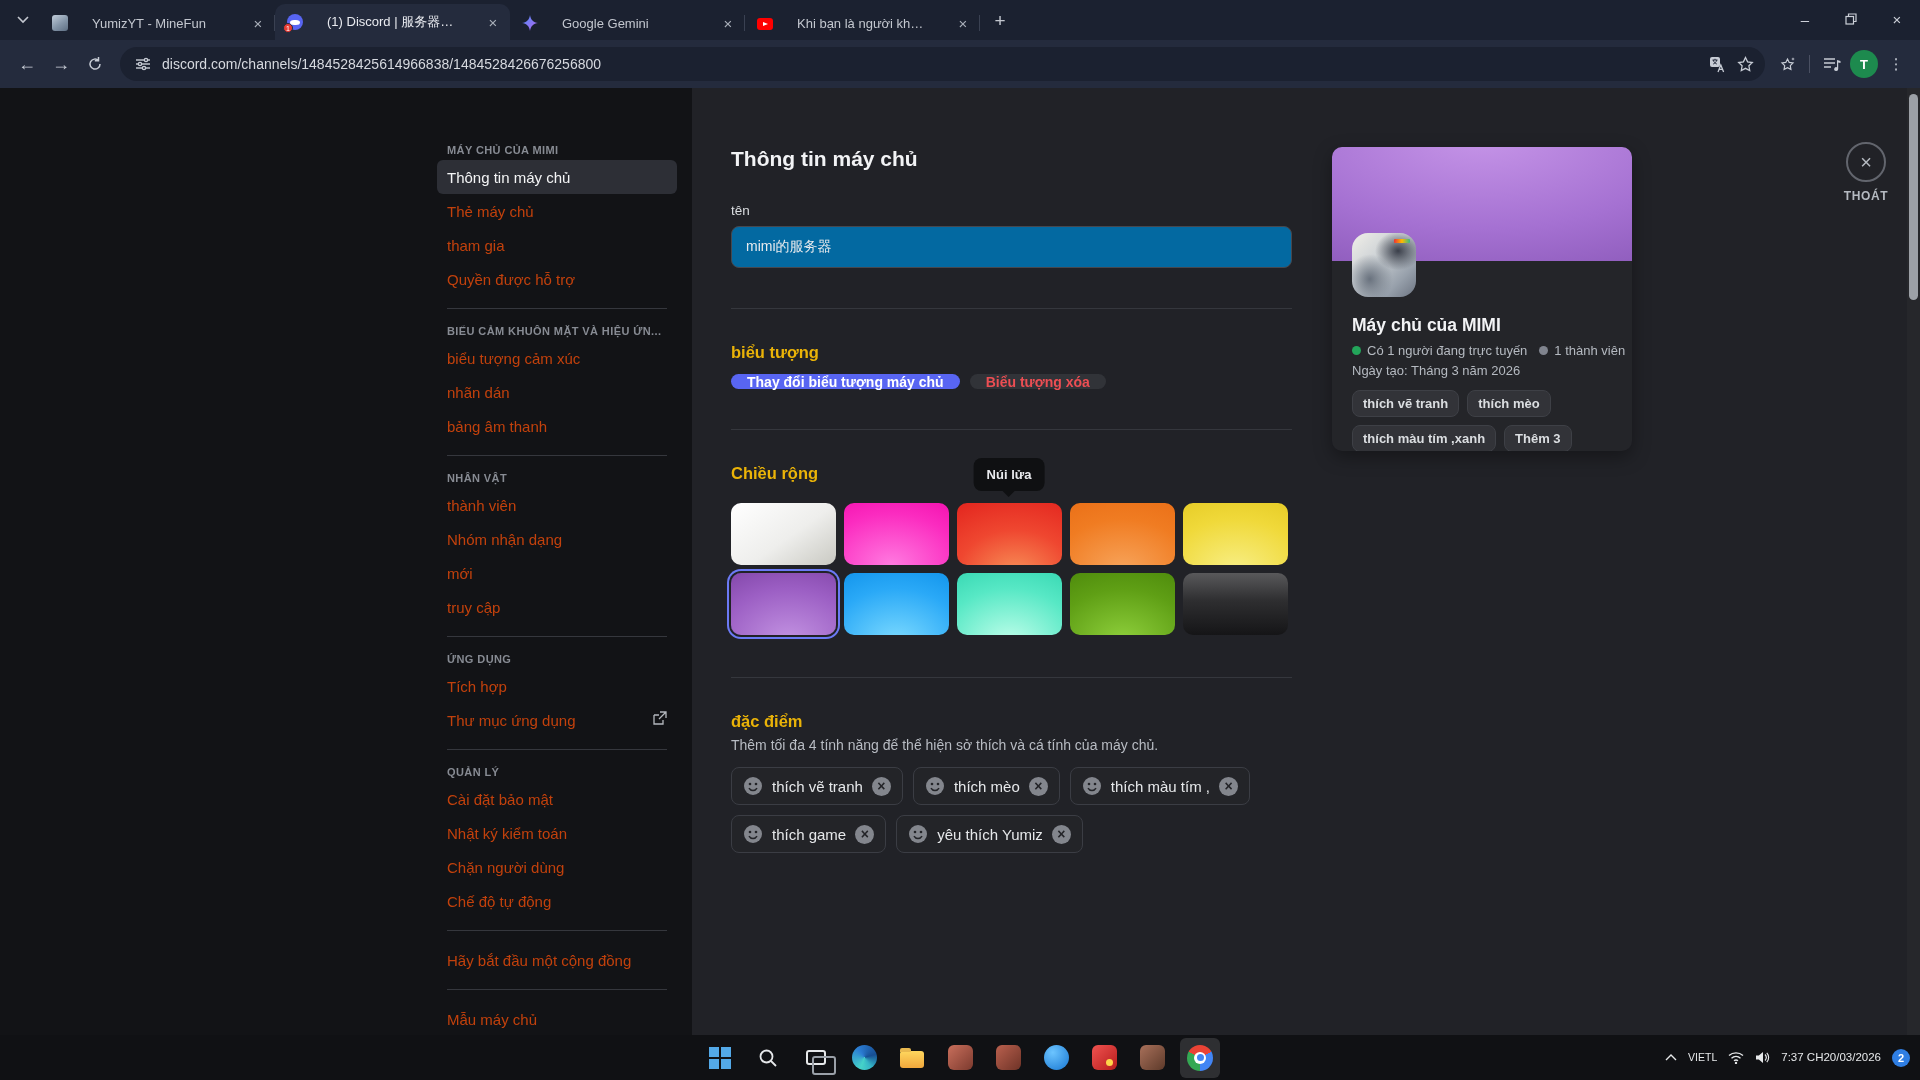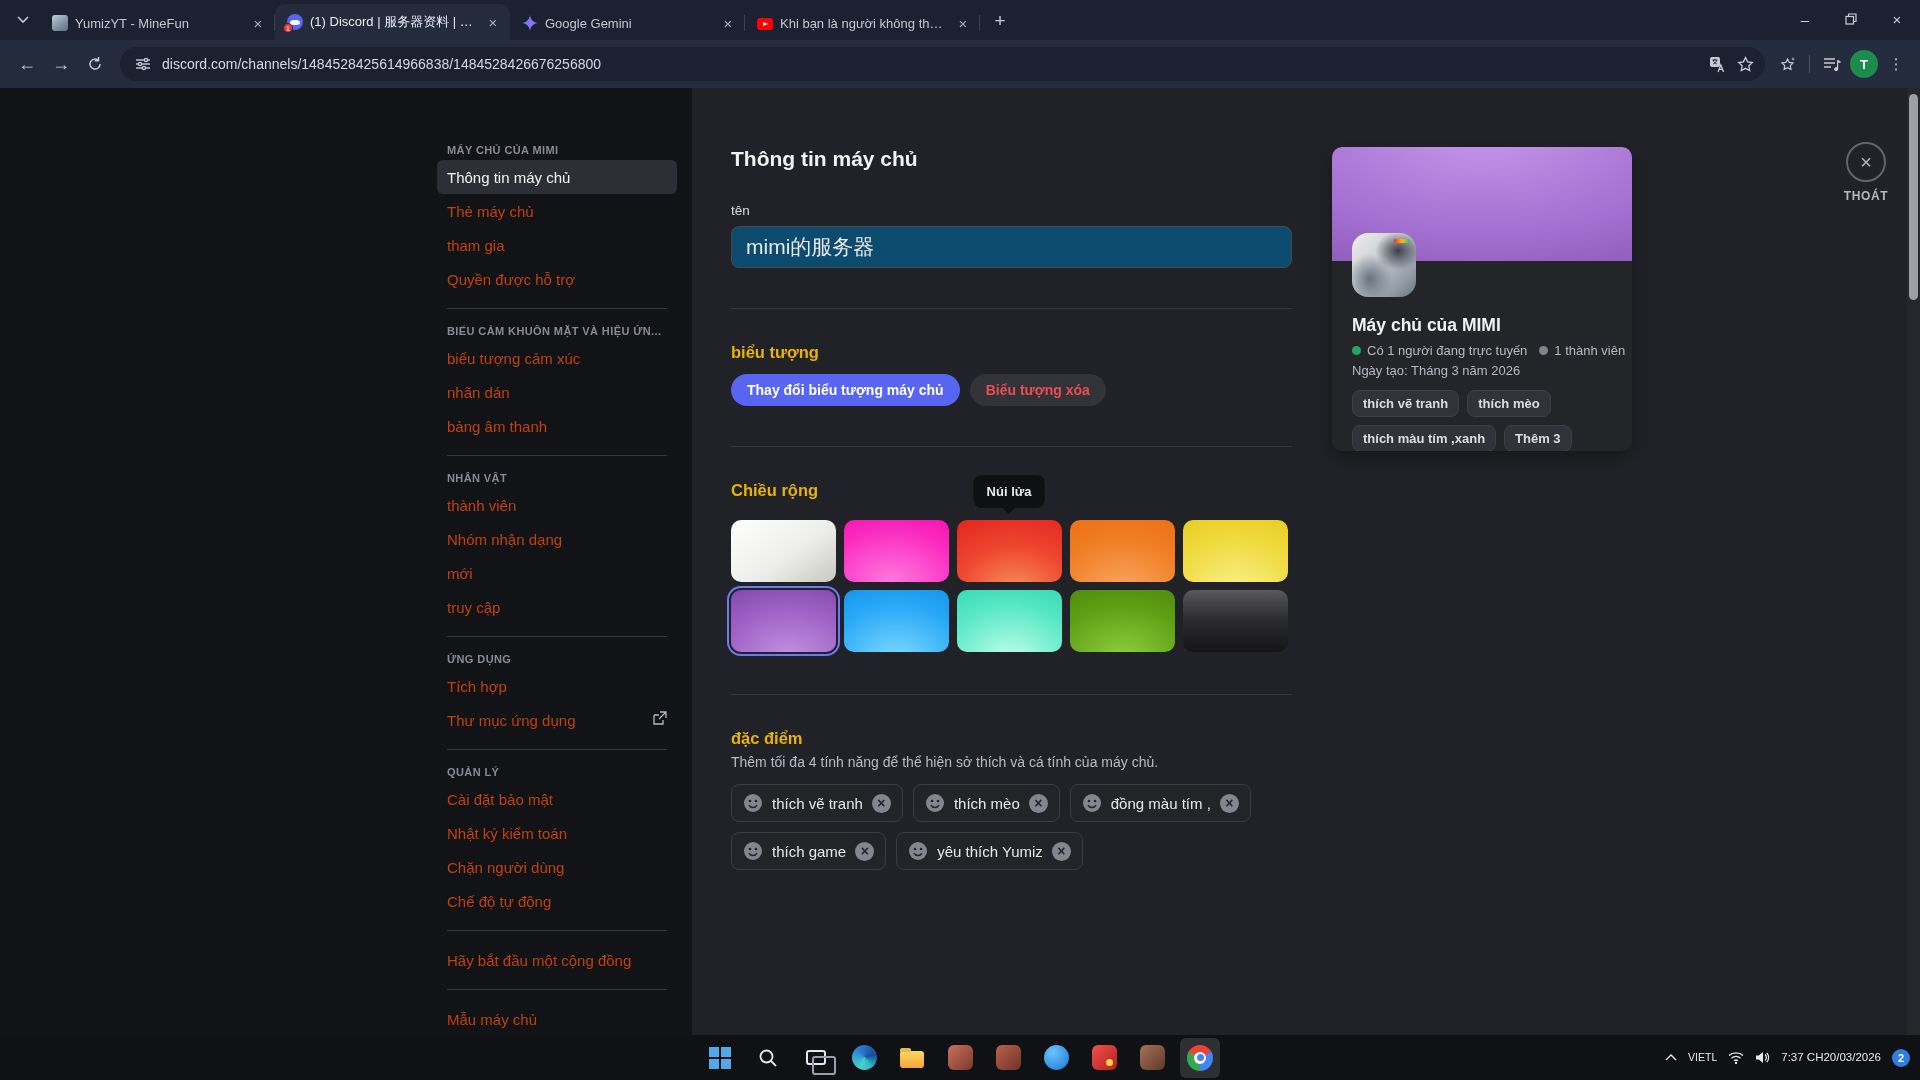--- a/index.html
+++ b/index.html
@@ -4,21 +4,21 @@
 <style>
   *{box-sizing:border-box;margin:0;padding:0}
   html,body{background:#000}
   body{font-family:"Liberation Sans","DejaVu Sans",sans-serif}
   .screen{position:relative;width:1920px;height:1080px;overflow:hidden;background:#212227}
 
   
   .tabstrip{position:absolute;top:0;left:0;right:0;height:40px;background:#1b2130;display:flex;align-items:flex-end}
   .tab-search{width:30px;height:30px;margin:5px 2px 5px 8px;border:none;background:transparent;border-radius:6px;display:flex;align-items:center;justify-content:center;color:#c3c7cf}
   .tabs{display:flex;align-items:flex-end;height:40px}
-  .tab{width:235px;height:34px;display:flex;align-items:center;gap:7px;padding:0 8px 0 12px;color:#c3c7cf;font-size:13px;position:relative}
+  .tab{width:235px;height:34px;display:flex;align-items:center;gap:24px;padding:0 8px 0 12px;color:#c3c7cf;font-size:13px;position:relative}
   .tab:not(.active)::after{content:"";position:absolute;right:0;top:9px;bottom:9px;width:1px;background:#3a4152}
   .tab.active{background:#242b3d;color:#e9ebf0;border-radius:10px 10px 0 0;height:36px}
   .tab-title{flex:1;white-space:nowrap;overflow:hidden;text-overflow:ellipsis}
   .tab-close{flex:none;width:18px;height:18px;border-radius:50%;display:flex;align-items:center;justify-content:center;font-size:15px;color:#aab0ba}
   .new-tab{width:28px;height:28px;margin:0 0 5px 6px;border:none;background:transparent;color:#c3c7cf;font-size:19px;border-radius:50%}
   .win-controls{position:absolute;right:0;top:0;display:flex}
   .win-btn{width:46px;height:38px;border:none;background:transparent;color:#ccd0d8;display:flex;align-items:center;justify-content:center;font-size:15px}
   .fav{width:16px;height:16px;position:relative;flex:none}
   .fav-cube{background:linear-gradient(145deg,#c2cedb 0%,#8495a8 55%,#5d6e82 100%);border-radius:3px}
   .fav-discord{background:#5865f2;border-radius:50%}
@@ -43,27 +43,27 @@
   .sb-header{font-size:11px;font-weight:700;letter-spacing:.4px;color:#878b93;text-transform:uppercase;padding:4px 10px;white-space:nowrap;overflow:hidden}
   .sb-item{height:34px;display:flex;align-items:center;gap:6px;padding:0 10px;border-radius:6px;color:#c2410c;font-size:15px;white-space:nowrap}
   .sb-item.selected{background:#2d2f36;color:#f3f4f5}
   .sb-divider{border-top:1px solid #35373d;margin:12px 10px}
   .sb-ext{margin-left:auto;color:#b4b8be}
 
   .main{position:absolute;left:731px;top:59px;width:561px;color:#b8bcc3}
   .main h1{font-size:21px;color:#f2f3f5;font-weight:700}
   .desc{margin-top:10px;font-size:14.5px;line-height:1.5}
   .field-label{margin-top:32px;font-size:13.5px;color:#dbdee1}
-  .name-input{display:block;width:100%;height:42px;margin-top:8px;background:#0c4a6e;border:1px solid #46484f;border-radius:8px;color:#e8eaed;font-size:21px;padding:16px 14px;font-family:inherit}
+  .name-input{display:block;width:100%;height:42px;margin-top:8px;background:#0369a1;border:1px solid #46484f;border-radius:8px;color:#e8eaed;font-size:14px;padding:16px 14px;font-family:inherit}
   .hr{border:none;border-top:1px solid #35373d}
   .hr.m40{margin-top:40px}
   .sec-title{margin-top:34px;font-size:16.5px;font-weight:700;color:#eab308}
   .sec-hint{margin-top:6px;font-size:14px}
   .btn-row{margin-top:12px;display:flex;gap:10px}
-  .btn{height:32px;padding:0 16px;border:none;border-radius:16px;font-size:14px;font-weight:600;font-family:inherit}
+  .btn{height:15px;padding:0 16px;border:none;border-radius:16px;font-size:14px;font-weight:600;font-family:inherit}
   .btn-primary{background:#5865f2;color:#fff}
   .btn-danger{background:#313338;color:#ec4e53}
   .swatch-wrap{margin-top:20px;position:relative}
   .swatch-grid{display:flex;flex-wrap:wrap;gap:8px;width:561px}
   .swatch{width:105px;height:62px;border-radius:10px}
   .swatch.selected{box-shadow:0 0 0 2px #212227,0 0 0 4px #6c7af5}
   .tooltip{position:absolute;bottom:calc(100% + 12px);left:278px;transform:translateX(-50%);background:#0f1012;color:#e9eaee;font-size:13px;font-weight:700;padding:9px 13px;border-radius:8px;white-space:nowrap}
   .tooltip::after{content:"";position:absolute;left:50%;top:100%;margin-left:-6px;border:6px solid transparent;border-top-color:#0f1012}
   .tags{margin-top:14px;display:flex;flex-wrap:wrap;gap:10px}
   .tag{height:38px;display:flex;align-items:center;gap:9px;padding:0 11px;background:#232428;border:1px solid #3b3d44;border-radius:8px}
@@ -368,21 +368,21 @@
             <span class="tag-label">thích mèo</span>
             <button class="tag-x">×</button>
           </div>
           <div class="tag">
             <svg class="smiley" width="20" height="20" viewBox="0 0 20 20">
               <circle cx="10" cy="10" r="9" fill="#83868d"></circle>
               <circle cx="7" cy="8" r="1.3" fill="#232428"></circle>
               <circle cx="13" cy="8" r="1.3" fill="#232428"></circle>
               <path d="M6 12.2a4.6 4.6 0 0 0 8 0" fill="none" stroke="#232428" stroke-width="1.5"></path>
             </svg>
-            <span class="tag-label">đồng màu tím ,</span>
+            <span class="tag-label">thích màu tím ,</span>
             <button class="tag-x">×</button>
           </div>
           <div class="tag">
             <svg class="smiley" width="20" height="20" viewBox="0 0 20 20">
               <circle cx="10" cy="10" r="9" fill="#83868d"></circle>
               <circle cx="7" cy="8" r="1.3" fill="#232428"></circle>
               <circle cx="13" cy="8" r="1.3" fill="#232428"></circle>
               <path d="M6 12.2a4.6 4.6 0 0 0 8 0" fill="none" stroke="#232428" stroke-width="1.5"></path>
             </svg>
             <span class="tag-label">thích game</span>

